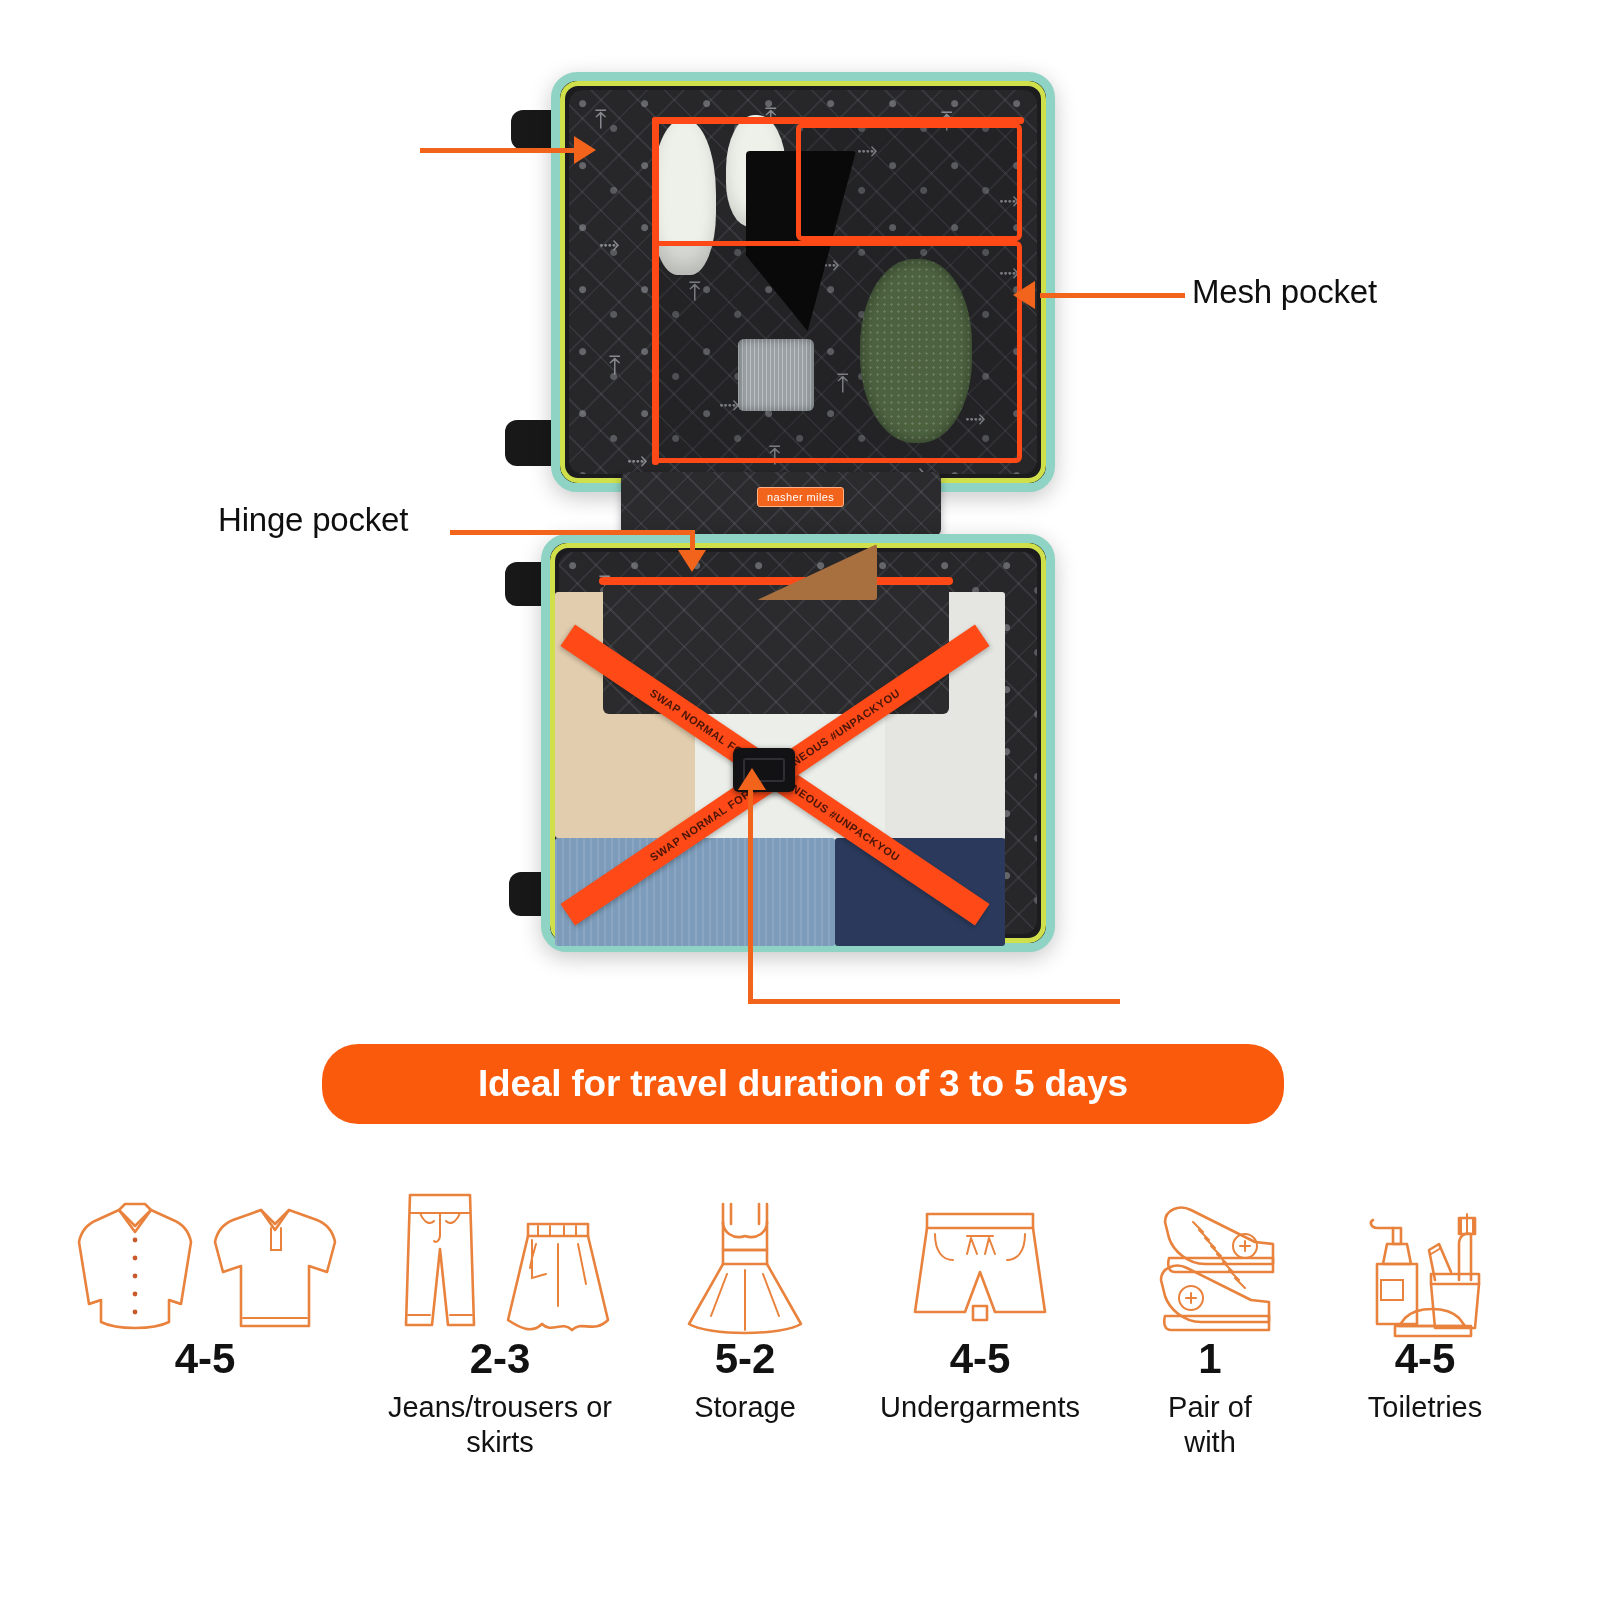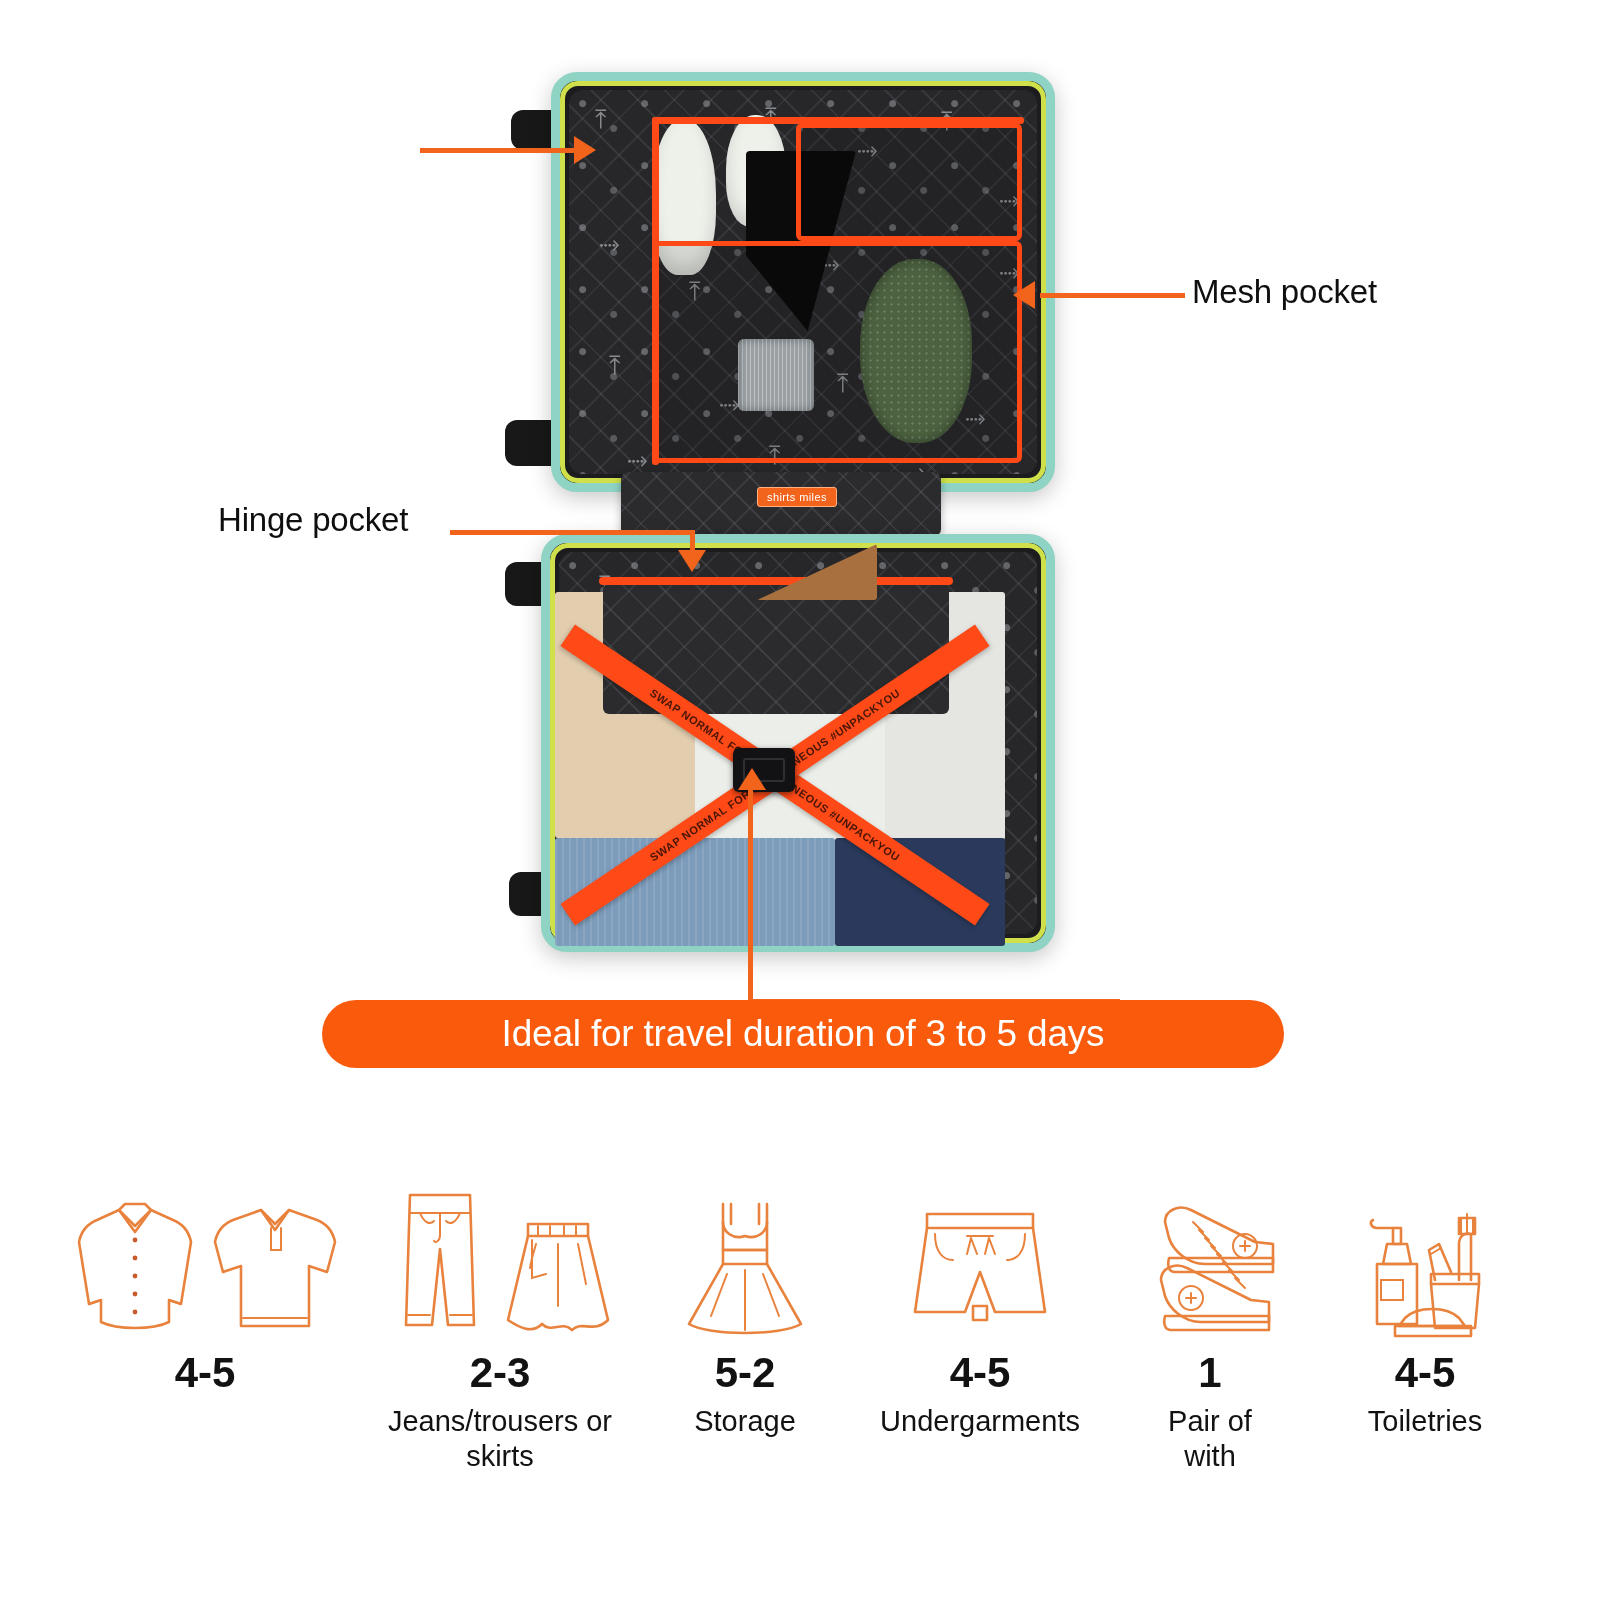--- a/index.html
+++ b/index.html
@@ -195,35 +195,35 @@
     position: absolute; left: 238px; top: 676px; width: 62px; height: 44px;
     background: #121214; border-radius: 6px; box-shadow: 0 2px 6px rgba(0,0,0,.5);
   }
   #buckle::after {
     content: ""; position: absolute; left: 10px; top: 10px; right: 10px; bottom: 10px;
     border: 2px solid #2e2e33; border-radius: 3px;
   }
 
   
   #banner {
-    position: absolute; left: 322px; top: 1000px; width: 962px; height: 68px;
+    position: absolute; left: 322px; top: 1044px; width: 962px; height: 80px;
     background: #F95A0B; border-radius: 36px;
     display: flex; align-items: center; justify-content: center;
-    color: #fff; font-size: 37px; font-weight: 400; letter-spacing: -0.2px;
+    color: #fff; font-size: 37px; font-weight: 700; letter-spacing: -0.2px;
   }
 
   
   #items {
     position: absolute; left: 0; top: 1178px; width: 1600px;
     display: flex; align-items: flex-start; justify-content: center;
   }
   .item { display: flex; flex-direction: column; align-items: center; }
   .item-icons { height: 160px; display: flex; align-items: flex-end; justify-content: center; gap: 8px; }
   .item-count {
-    font-size: 42px; font-weight: 700; color: #121212; margin-top: 14px; line-height: 1;
+    font-size: 42px; font-weight: 700; color: #121212; line-height: 1;
   }
   .item-label {
     font-size: 29px; color: #121212; margin-top: 10px; line-height: 1.2;
     text-align: center; white-space: pre-line;
   }
   #it-tops   { width: 300px; }
   #it-pants  { width: 290px; }
   #it-dress  { width: 200px; }
   #it-under  { width: 270px; }
   #it-shoes  { width: 190px; }
@@ -277,21 +277,21 @@
       <div class="zippanel" style="left:92px; top:160px; width:370px; height:222px;"></div>
 
       <div class="zipline" style="left:92px;  top:36px;  width:372px; height:7px;"></div>
       <div class="zipline" style="left:92px;  top:36px;  width:7px;   height:348px;"></div>
 
       <div id="meshitem" style="left:300px; top:178px; width:112px; height:184px;"></div>
       <div id="pouch" style="left:178px; top:258px; width:76px; height:72px;"></div>
     </div>
 
     <div id="hingepocket"></div>
-    <div id="brandtag">shirts miles</div>
+    <div id="brandtag">nasher miles</div>
 
     <div class="shell" id="shell-bot">
       <div class="lining">
         <span class="motif" style="left:40px;  top:20px;">⤒</span>
         <span class="motif" style="left:150px; top:52px;">⤑</span>
         <span class="motif" style="left:270px; top:18px;">⤒</span>
         <span class="motif" style="left:390px; top:56px;">⤑</span>
       </div>
     </div>
 

